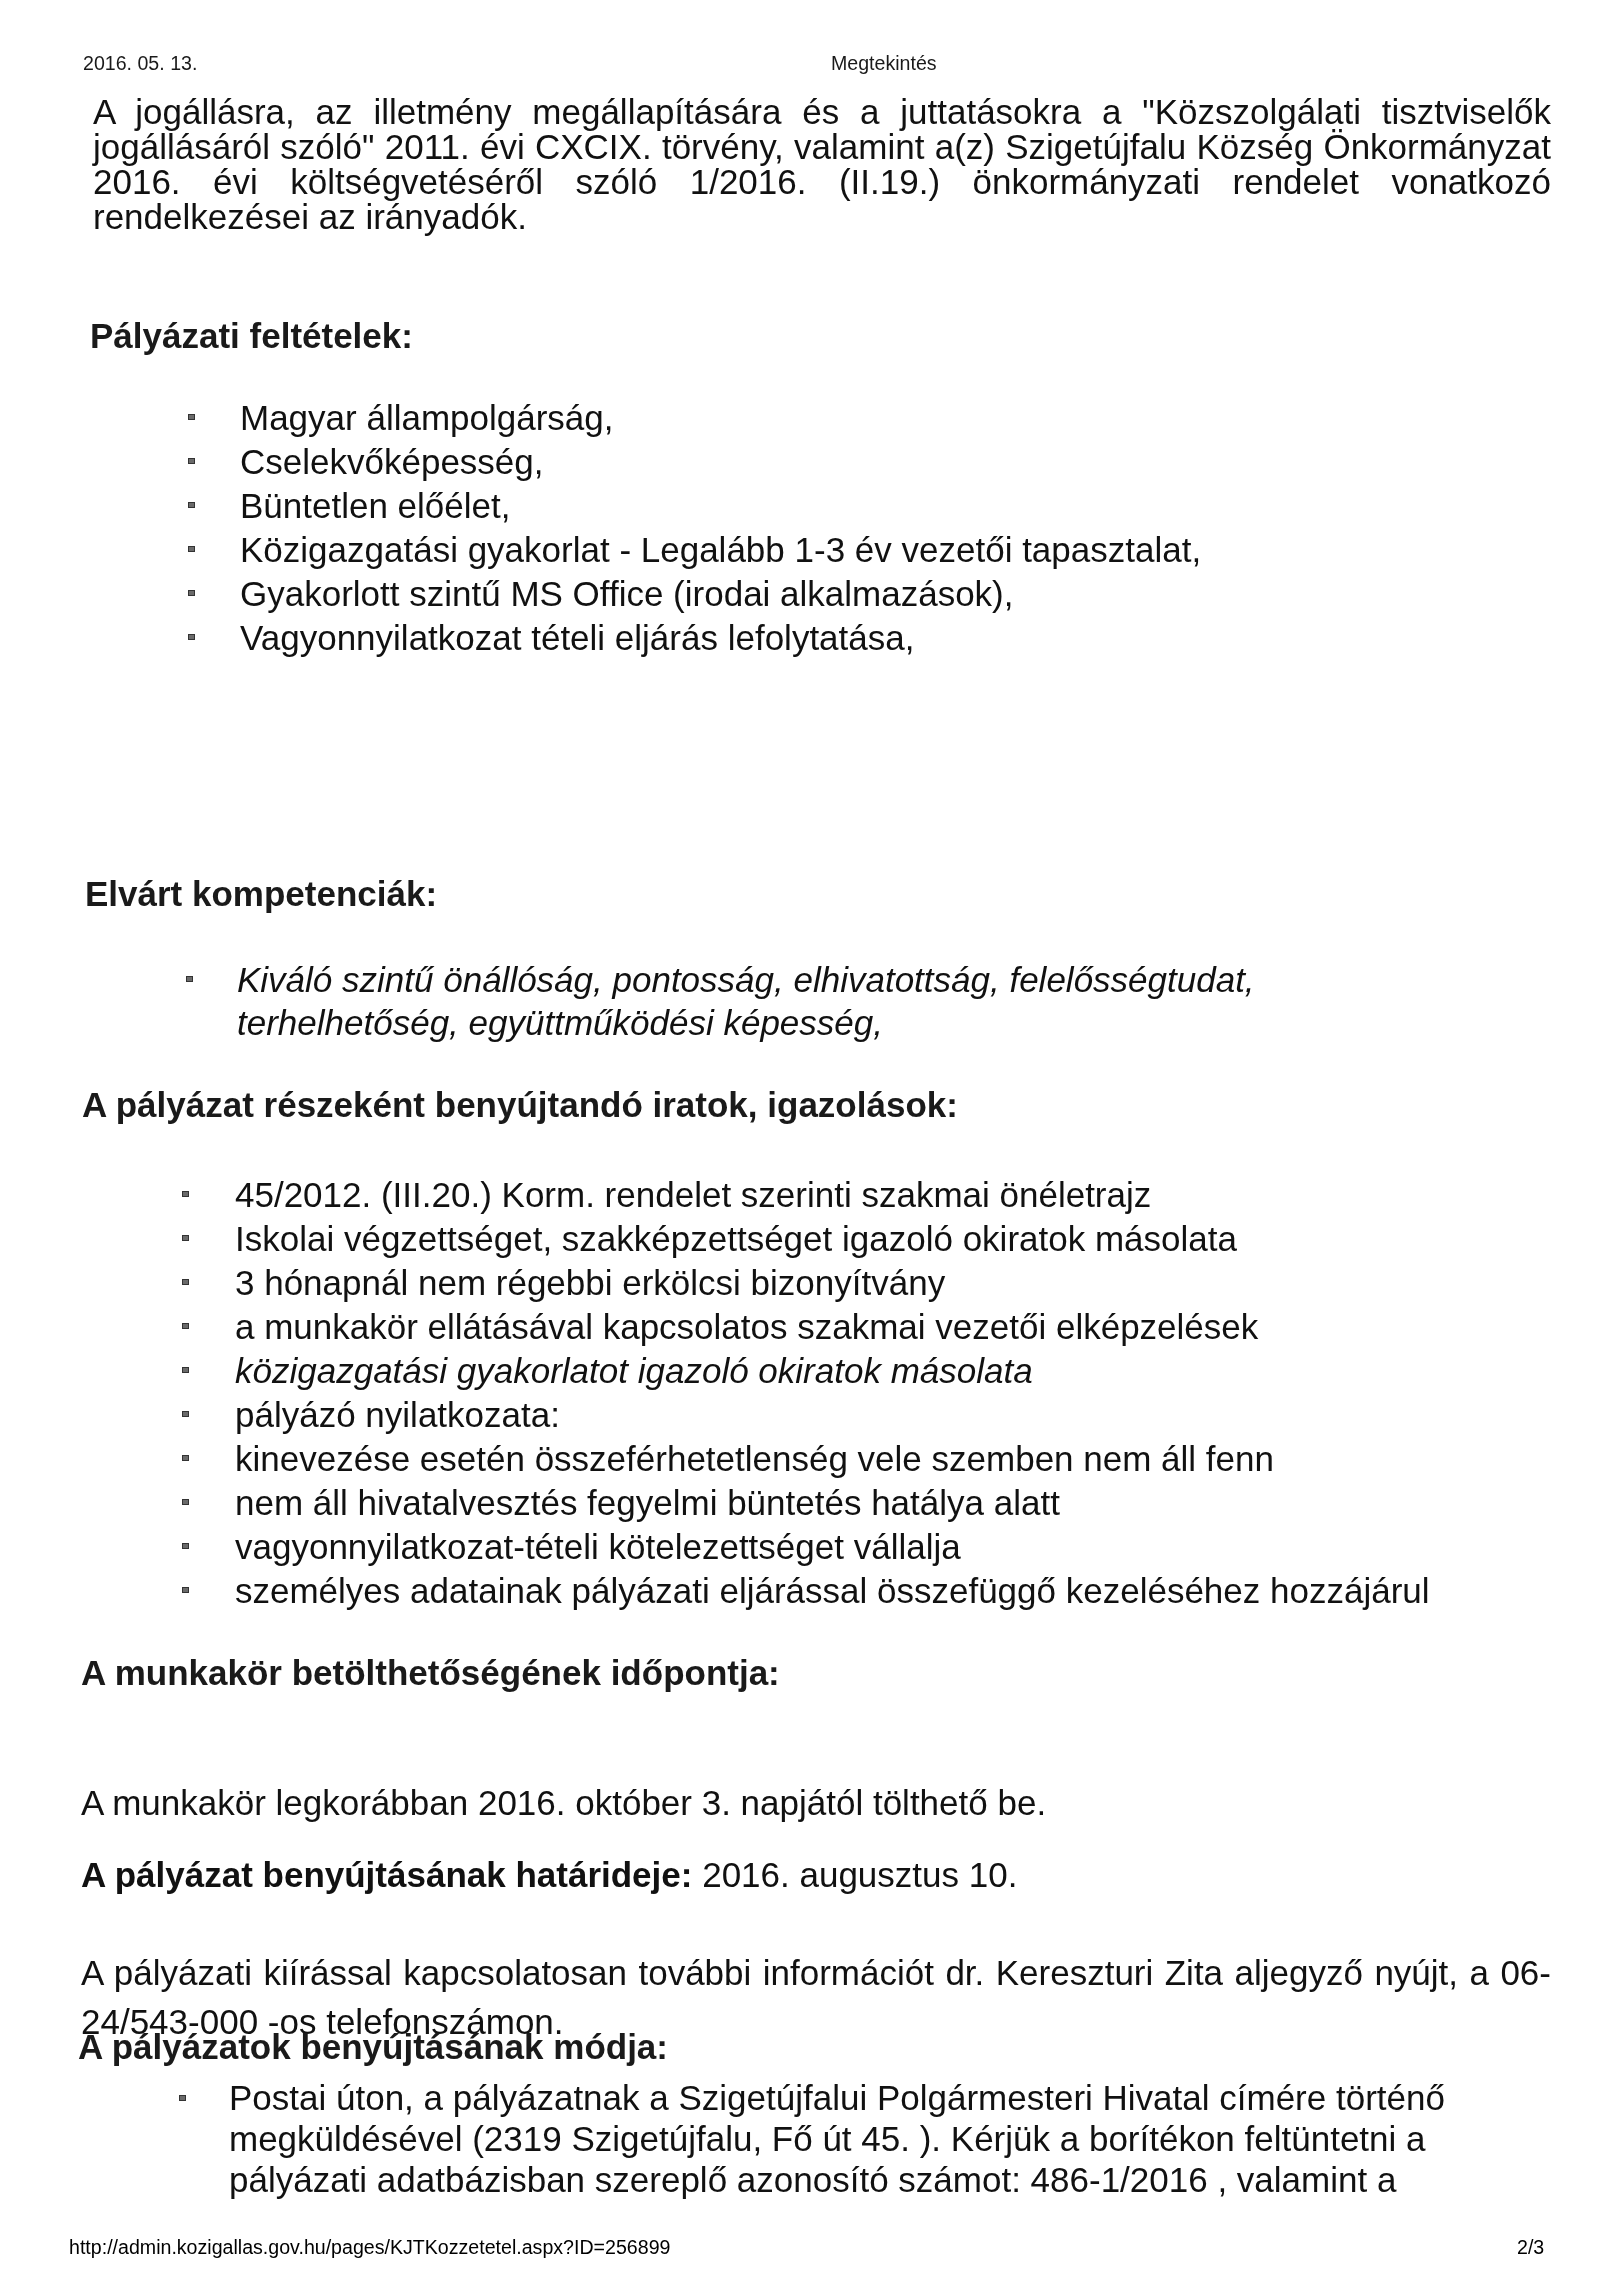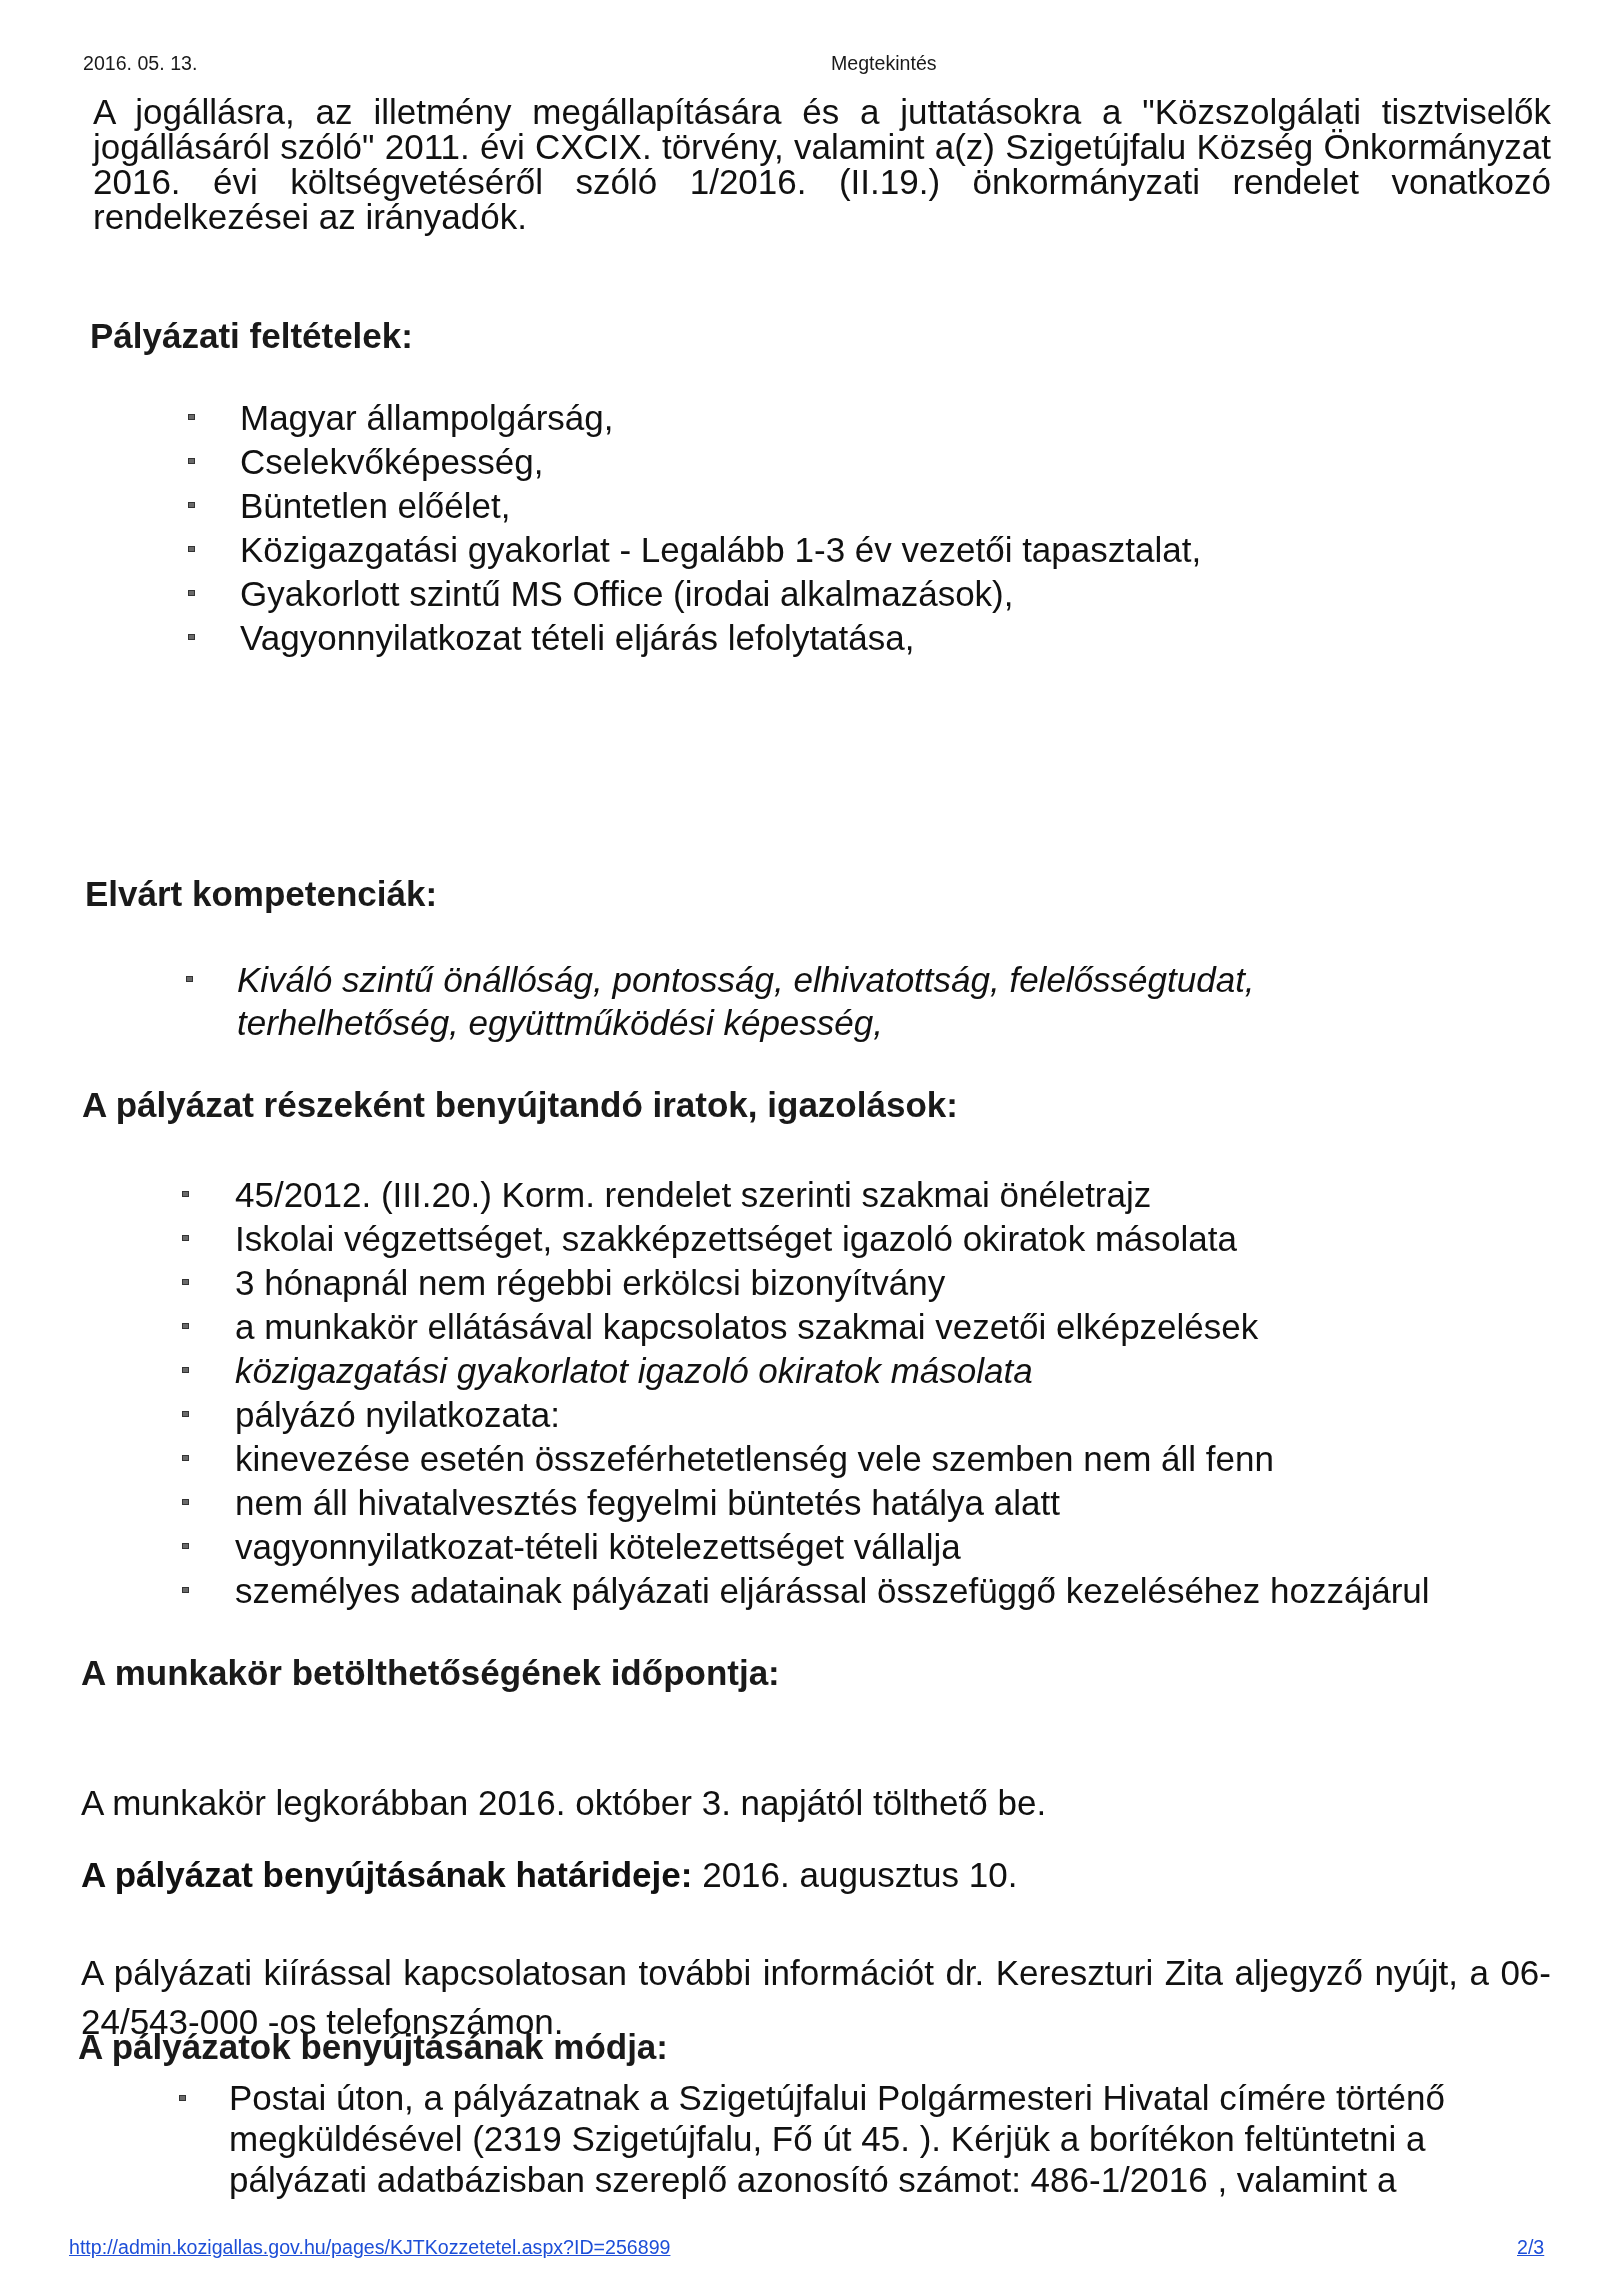--- a/index.html
+++ b/index.html
@@ -8,21 +8,21 @@
   .abs { position:absolute; white-space:nowrap; }
   .hdr { font-size:19.6px; line-height:23.5px; color:#1a1a1a; }
   .para { position:absolute; left:93px; width:1458px; font-size:35px; line-height:35px;
           text-align:justify; text-align-last:left; white-space:normal; }
   .h { font-size:35px; font-weight:bold; line-height:43px; color:#1a1a1a; }
   .txt { font-size:35px; line-height:43px; }
   ul.list { position:absolute; margin:0; padding:0; list-style:none; }
   ul.list li { position:relative; font-size:35px; line-height:44px; white-space:nowrap; }
   ul.list li .bul { position:absolute; top:17.6px; width:6.9px; height:6.9px; background:#6a6a6a;
                     border:1px solid #333; box-sizing:border-box; }
-  .ftr { font-size:19.6px; line-height:23.5px; color:#1d4ed8;text-decoration:underline; }
+  .ftr { font-size:19.6px; line-height:23.5px; color:#000000; }
 </style>
 </head>
 <body>
 
 <div class="abs hdr" style="left:83px; top:52px;">2016. 05. 13.</div>
 <div class="abs hdr" style="left:831px; top:52px;">Megtekintés</div>
 
 <div class="para" style="top:94px;">A jogállásra, az illetmény megállapítására és a juttatásokra a "Közszolgálati tisztviselők jogállásáról szóló" 2011. évi CXCIX. törvény, valamint a(z) Szigetújfalu Község Önkormányzat 2016. évi költségvetéséről szóló 1/2016. (II.19.) önkormányzati rendelet vonatkozó rendelkezései az irányadók.</div>
 
 <div class="abs h" style="left:90px; top:314px;">Pályázati feltételek:</div>

